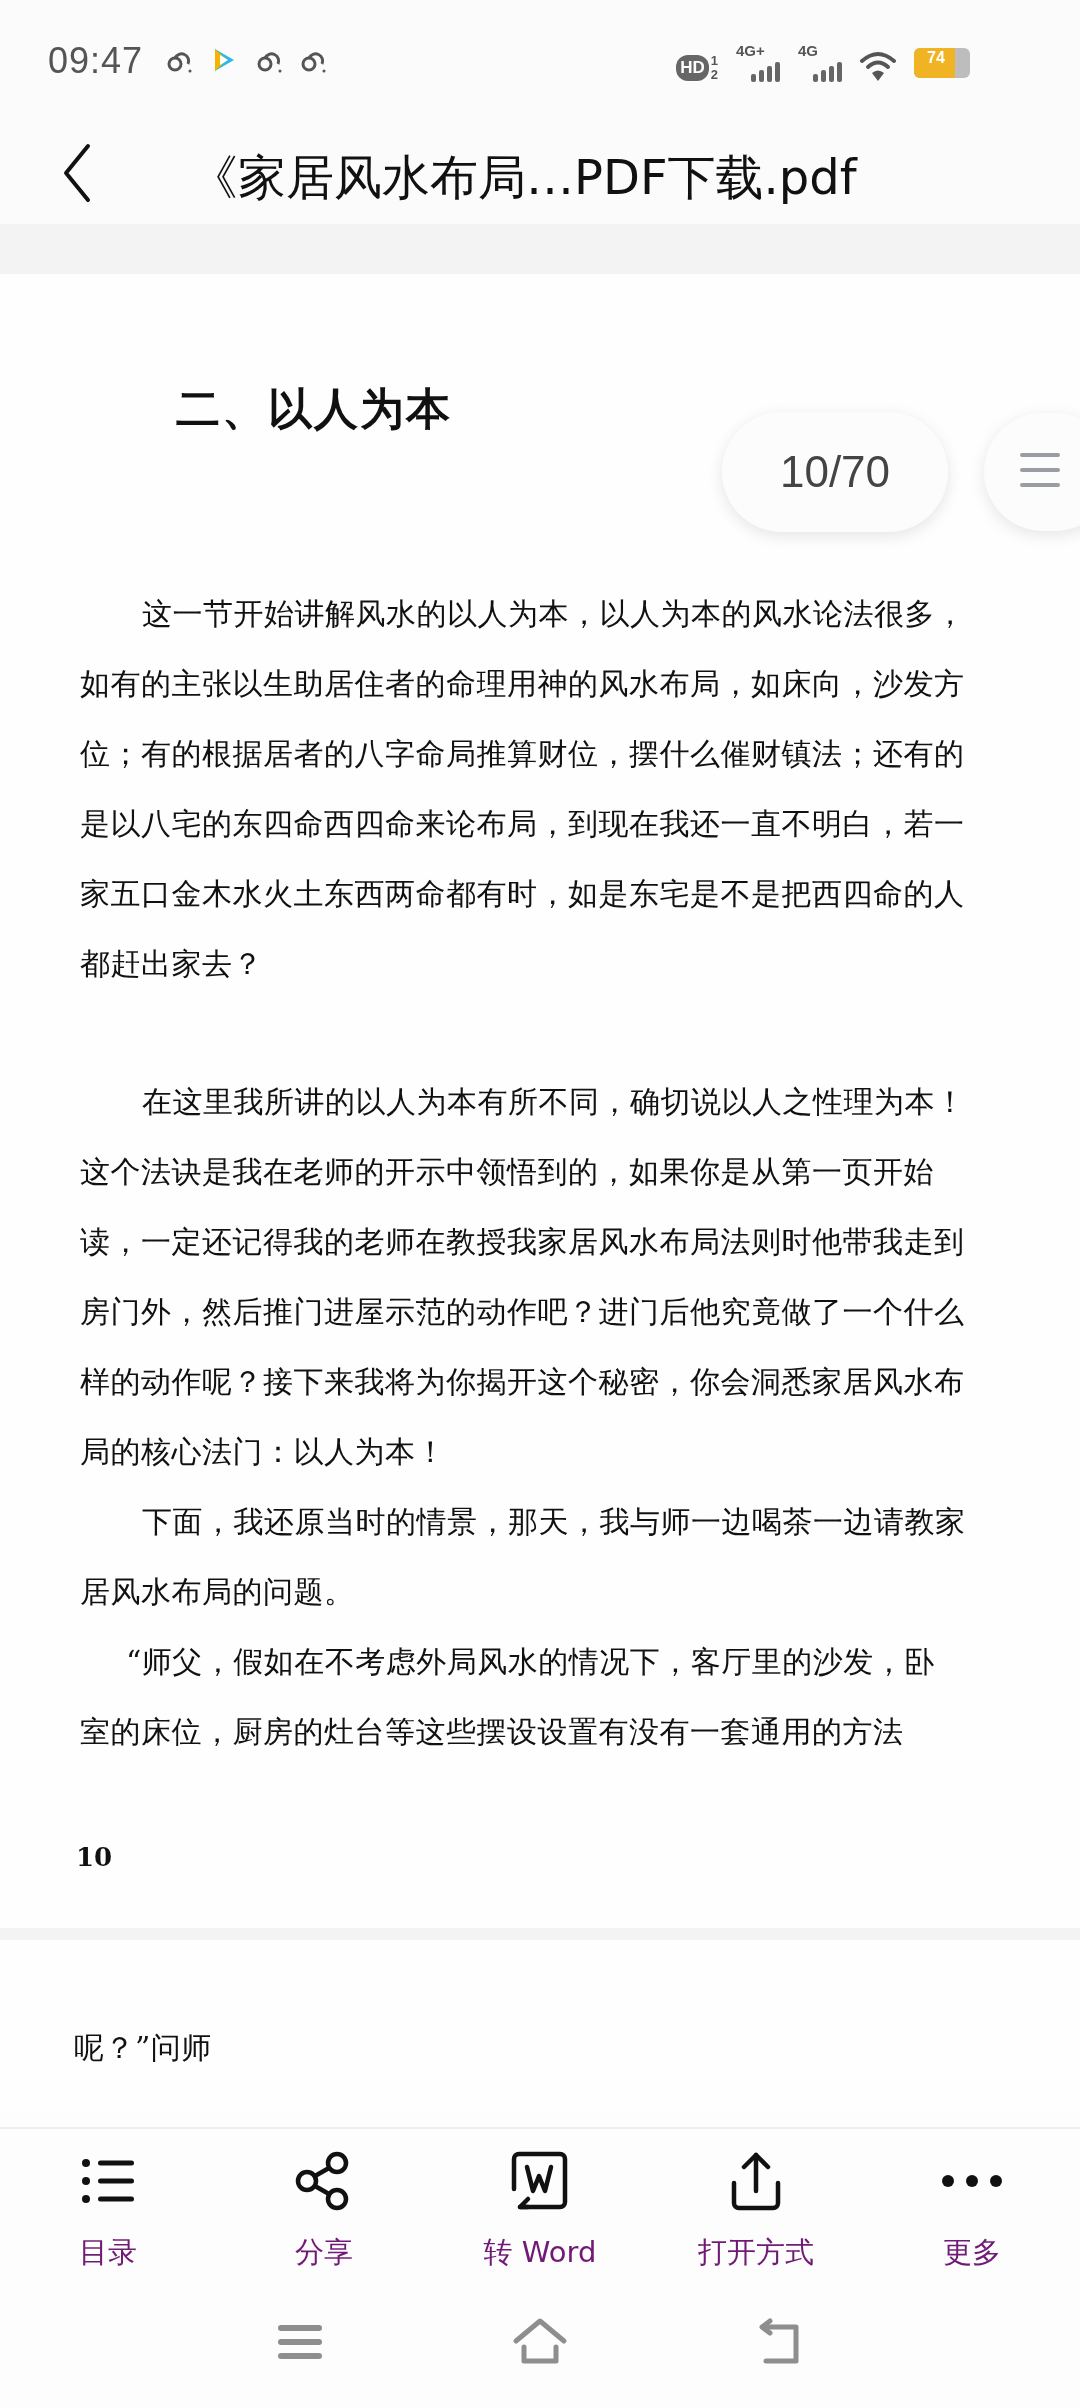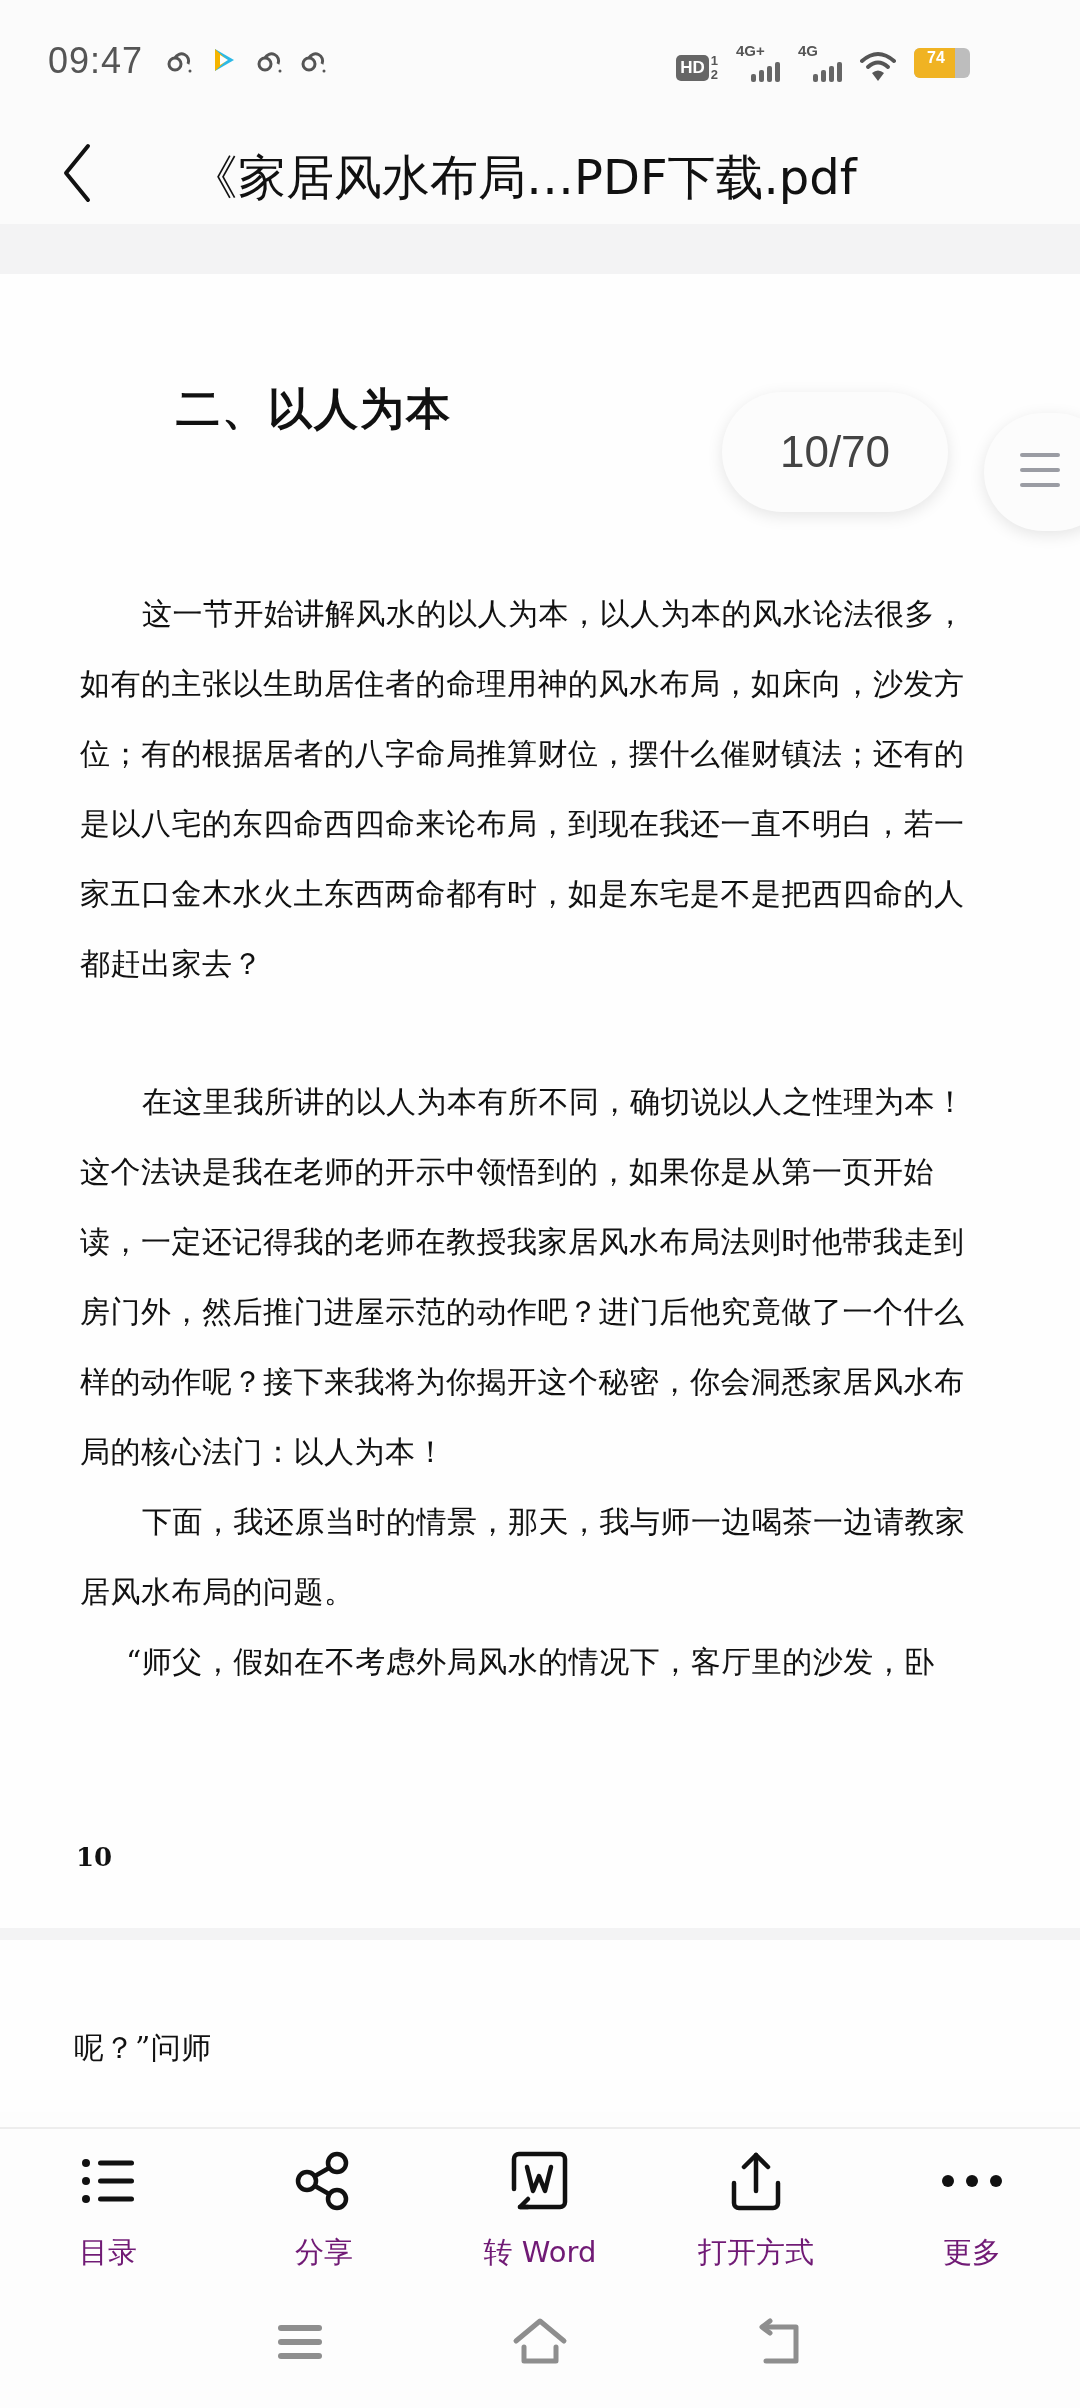--- a/index.html
+++ b/index.html
@@ -5,21 +5,21 @@
   * { box-sizing: border-box; margin: 0; padding: 0; }
   html, body { width: 1080px; height: 2408px; overflow: hidden; background: #fdfdfd; }
   body { position: relative; font-family: "DejaVu Sans", "Liberation Sans", sans-serif; color: #111; }
 
   
   .statusbar { position: absolute; left: 0; top: 0; width: 1080px; height: 110px; background: #fbfbfb; padding-left: 32px; }
   .sb-time { position: absolute; left: 48px; top: 40px; font-size: 36px; color: #555; letter-spacing: 1px; font-family: "Liberation Sans", sans-serif; }
   .sb-notif { position: absolute; top: 46px; width: 28px; height: 28px; }
   .sb-right { position: absolute; right: 110px; top: 42px; height: 40px; display: flex; align-items: flex-end; gap: 18px; }
   .hd { display: flex; align-items: center; }
-  .hd-box { background: #666; color: #fff; font-size: 17px; font-weight: bold; border-radius: 5px; padding: 3px 4px; font-family: "Liberation Sans", sans-serif; }
+  .hd-box { background: #666; color: #fff; font-size: 17px; font-weight: bold; border-radius: 12px; padding: 3px 4px; font-family: "Liberation Sans", sans-serif; }
   .hd-sub { display: flex; flex-direction: column; font-size: 13px; color: #555; line-height: 14px; margin-left: 2px; font-weight: bold; font-family: "Liberation Sans", sans-serif; }
   .sig { position: relative; width: 44px; height: 40px; }
   .sig-label { position: absolute; left: 0; top: 0; font-size: 15px; font-weight: bold; color: #555; font-family: "Liberation Sans", sans-serif; }
   .sig-bars { position: absolute; right: 0; bottom: 0; display: flex; align-items: flex-end; gap: 3px; }
   .sig-bars span { display: block; width: 5px; background: #666; border-radius: 2px; }
   .battery { position: relative; width: 56px; height: 30px; border-radius: 6px; background: #bdbdbd; overflow: hidden; margin-bottom: 4px; }
   .battery-fill { position: absolute; left: 0; top: 0; bottom: 0; width: 74%; background: #f0b323; }
   .battery-text { position: absolute; left: 0; top: 1px; width: 44px; text-align: center; color: #fff; font-weight: bold; font-size: 16px; font-family: "Liberation Sans", sans-serif; }
 
   
@@ -30,21 +30,21 @@
   
   .doc-area { position: absolute; left: 0; top: 224px; width: 1080px; height: 1888px; background: #f3f3f4; overflow: hidden; }
   .page { position: absolute; left: 0; width: 1080px; background: #fefefe; }
   .page1 { top: 50px; height: 1654px; }
   .page2 { top: 1716px; height: 400px; }
   .pdf-text { font-family: "DejaVu Serif", "Liberation Serif", serif; color: #111; }
   .heading { position: absolute; left: 176px; top: 106px; font-size: 44px; font-weight: bold; letter-spacing: 2px; }
   .para-line { position: absolute; left: 80px; width: 900px; font-size: 30px; white-space: nowrap; letter-spacing: 0.5px; }
   .page-num { position: absolute; left: 76px; font-size: 26px; font-weight: bold; }
 
-  .page-pill { position: absolute; left: 722px; top: 392px; width: 226px; height: 120px; border-radius: 60px; background: #fcfcfc; box-shadow: 0 4px 16px rgba(0,0,0,0.10); display: flex; align-items: center; justify-content: center; font-size: 44px; color: #444; font-family: "Liberation Sans", sans-serif; }
+  .page-pill { position: absolute; left: 722px; top: 412px; width: 226px; height: 120px; border-radius: 60px; background: #fcfcfc; box-shadow: 0 4px 16px rgba(0,0,0,0.10); display: flex; align-items: center; justify-content: center; font-size: 44px; color: #444; font-family: "Liberation Sans", sans-serif; }
   .side-menu { position: absolute; left: 984px; top: 413px; width: 130px; height: 118px; border-radius: 60px; background: #fcfcfc; box-shadow: 0 4px 16px rgba(0,0,0,0.10); }
   .side-menu-lines { position: absolute; left: 36px; top: 40px; width: 40px; }
   .side-menu-lines span { display: block; height: 4px; background: #9a9ca3; border-radius: 2px; margin-bottom: 11px; }
 
   
   .toolbar { position: absolute; left: 0; top: 2127px; width: 1080px; height: 148px; background: #fdfdfd; border-top: 2px solid #ededed; display: flex; }
   .tool { flex: 1; display: flex; flex-direction: column; align-items: center; padding-top: 20px; }
   .tool svg { width: 64px; height: 64px; }
   .tool-label { margin-top: 20px; font-size: 29px; color: #701a75; font-family: "DejaVu Sans", sans-serif; }
 
@@ -136,20 +136,21 @@
     <div class="para-line" style="left:142px; top:808px">在这里我所讲的以人为本有所不同，确切说以人之性理为本！</div>
     <div class="para-line" style="top:878px">这个法诀是我在老师的开示中领悟到的，如果你是从第一页开始</div>
     <div class="para-line" style="top:948px">读，一定还记得我的老师在教授我家居风水布局法则时他带我走到</div>
     <div class="para-line" style="top:1018px">房门外，然后推门进屋示范的动作吧？进门后他究竟做了一个什么</div>
     <div class="para-line" style="top:1088px">样的动作呢？接下来我将为你揭开这个秘密，你会洞悉家居风水布</div>
     <div class="para-line" style="top:1158px">局的核心法门：以人为本！</div>
 
     <div class="para-line" style="left:142px; top:1228px">下面，我还原当时的情景，那天，我与师一边喝茶一边请教家</div>
     <div class="para-line" style="top:1298px">居风水布局的问题。</div>
     <div class="para-line" style="left:126px; top:1368px">“师父，假如在不考虑外局风水的情况下，客厅里的沙发，卧</div>
+    <div class="para-line" style="top:1438px">室的床位，厨房的灶台等这些摆设设置有没有一套通用的方法</div>
 
     <div class="page-num" style="top:1568px">10</div>
   </div>
 
   <div class="page page2 pdf-text">
     <div class="para-line" style="left:74px; top:88px">呢？”问师</div>
   </div>
 </div>
 
 <div class="page-pill">10/70</div>

